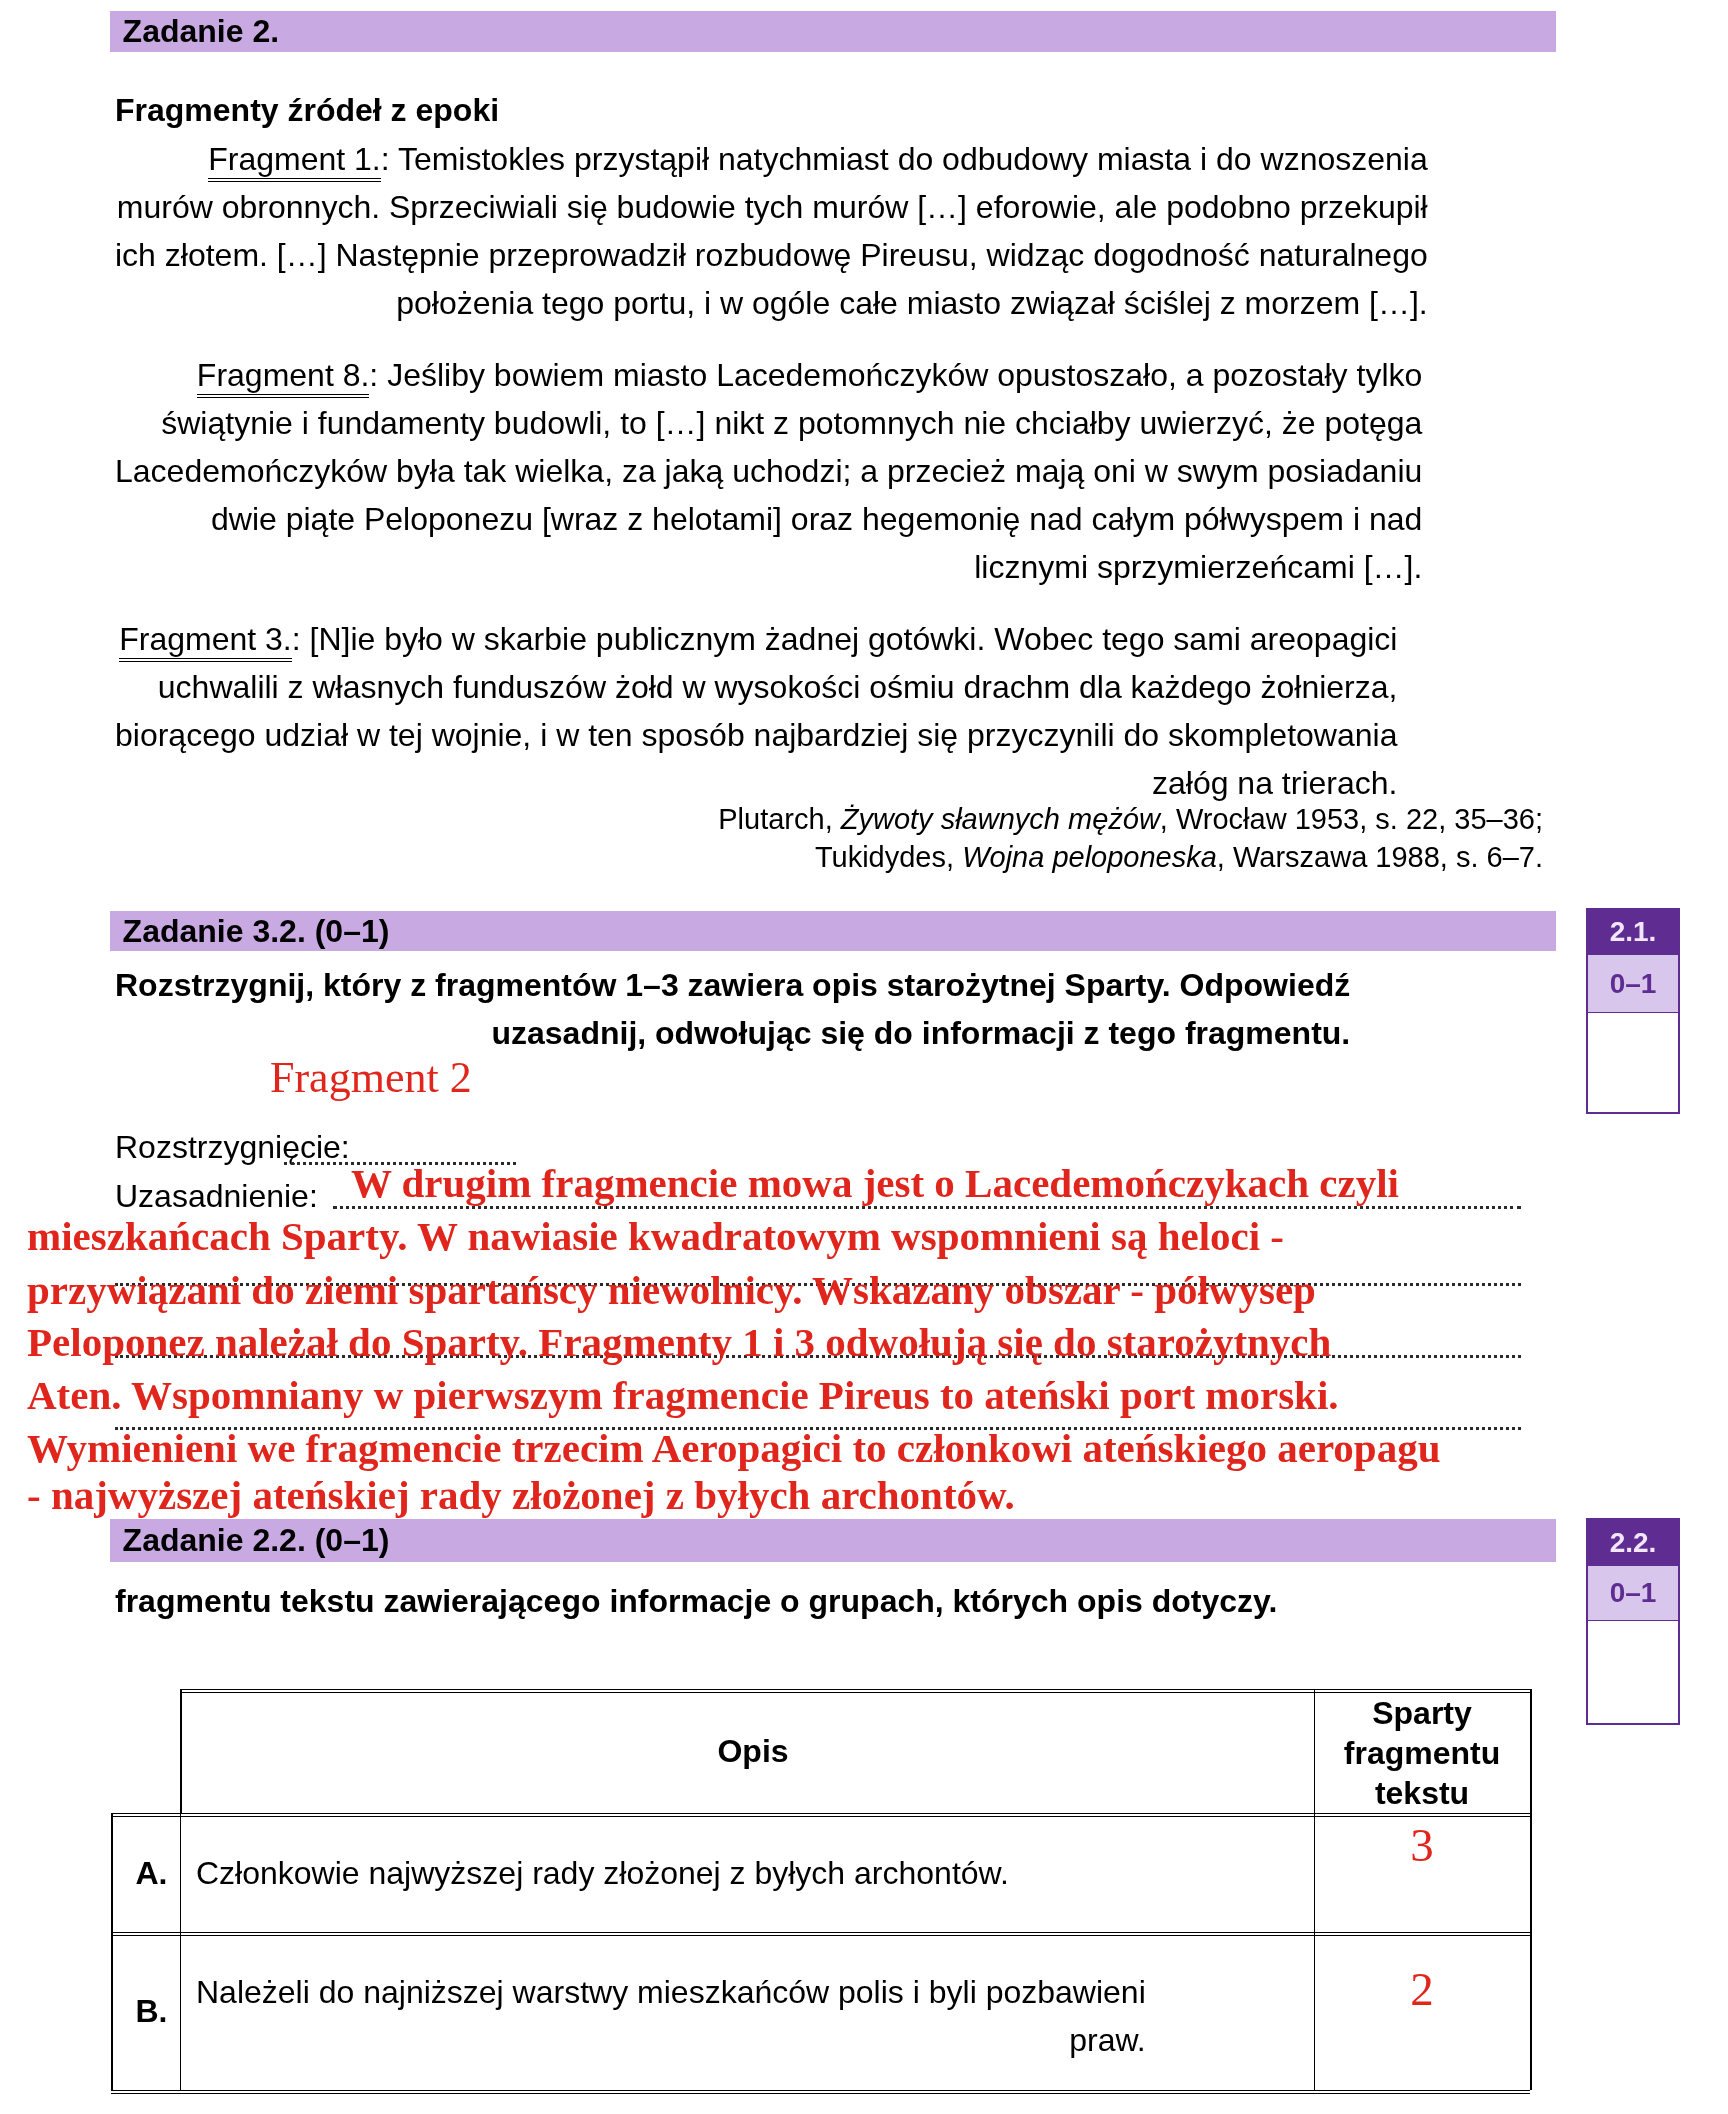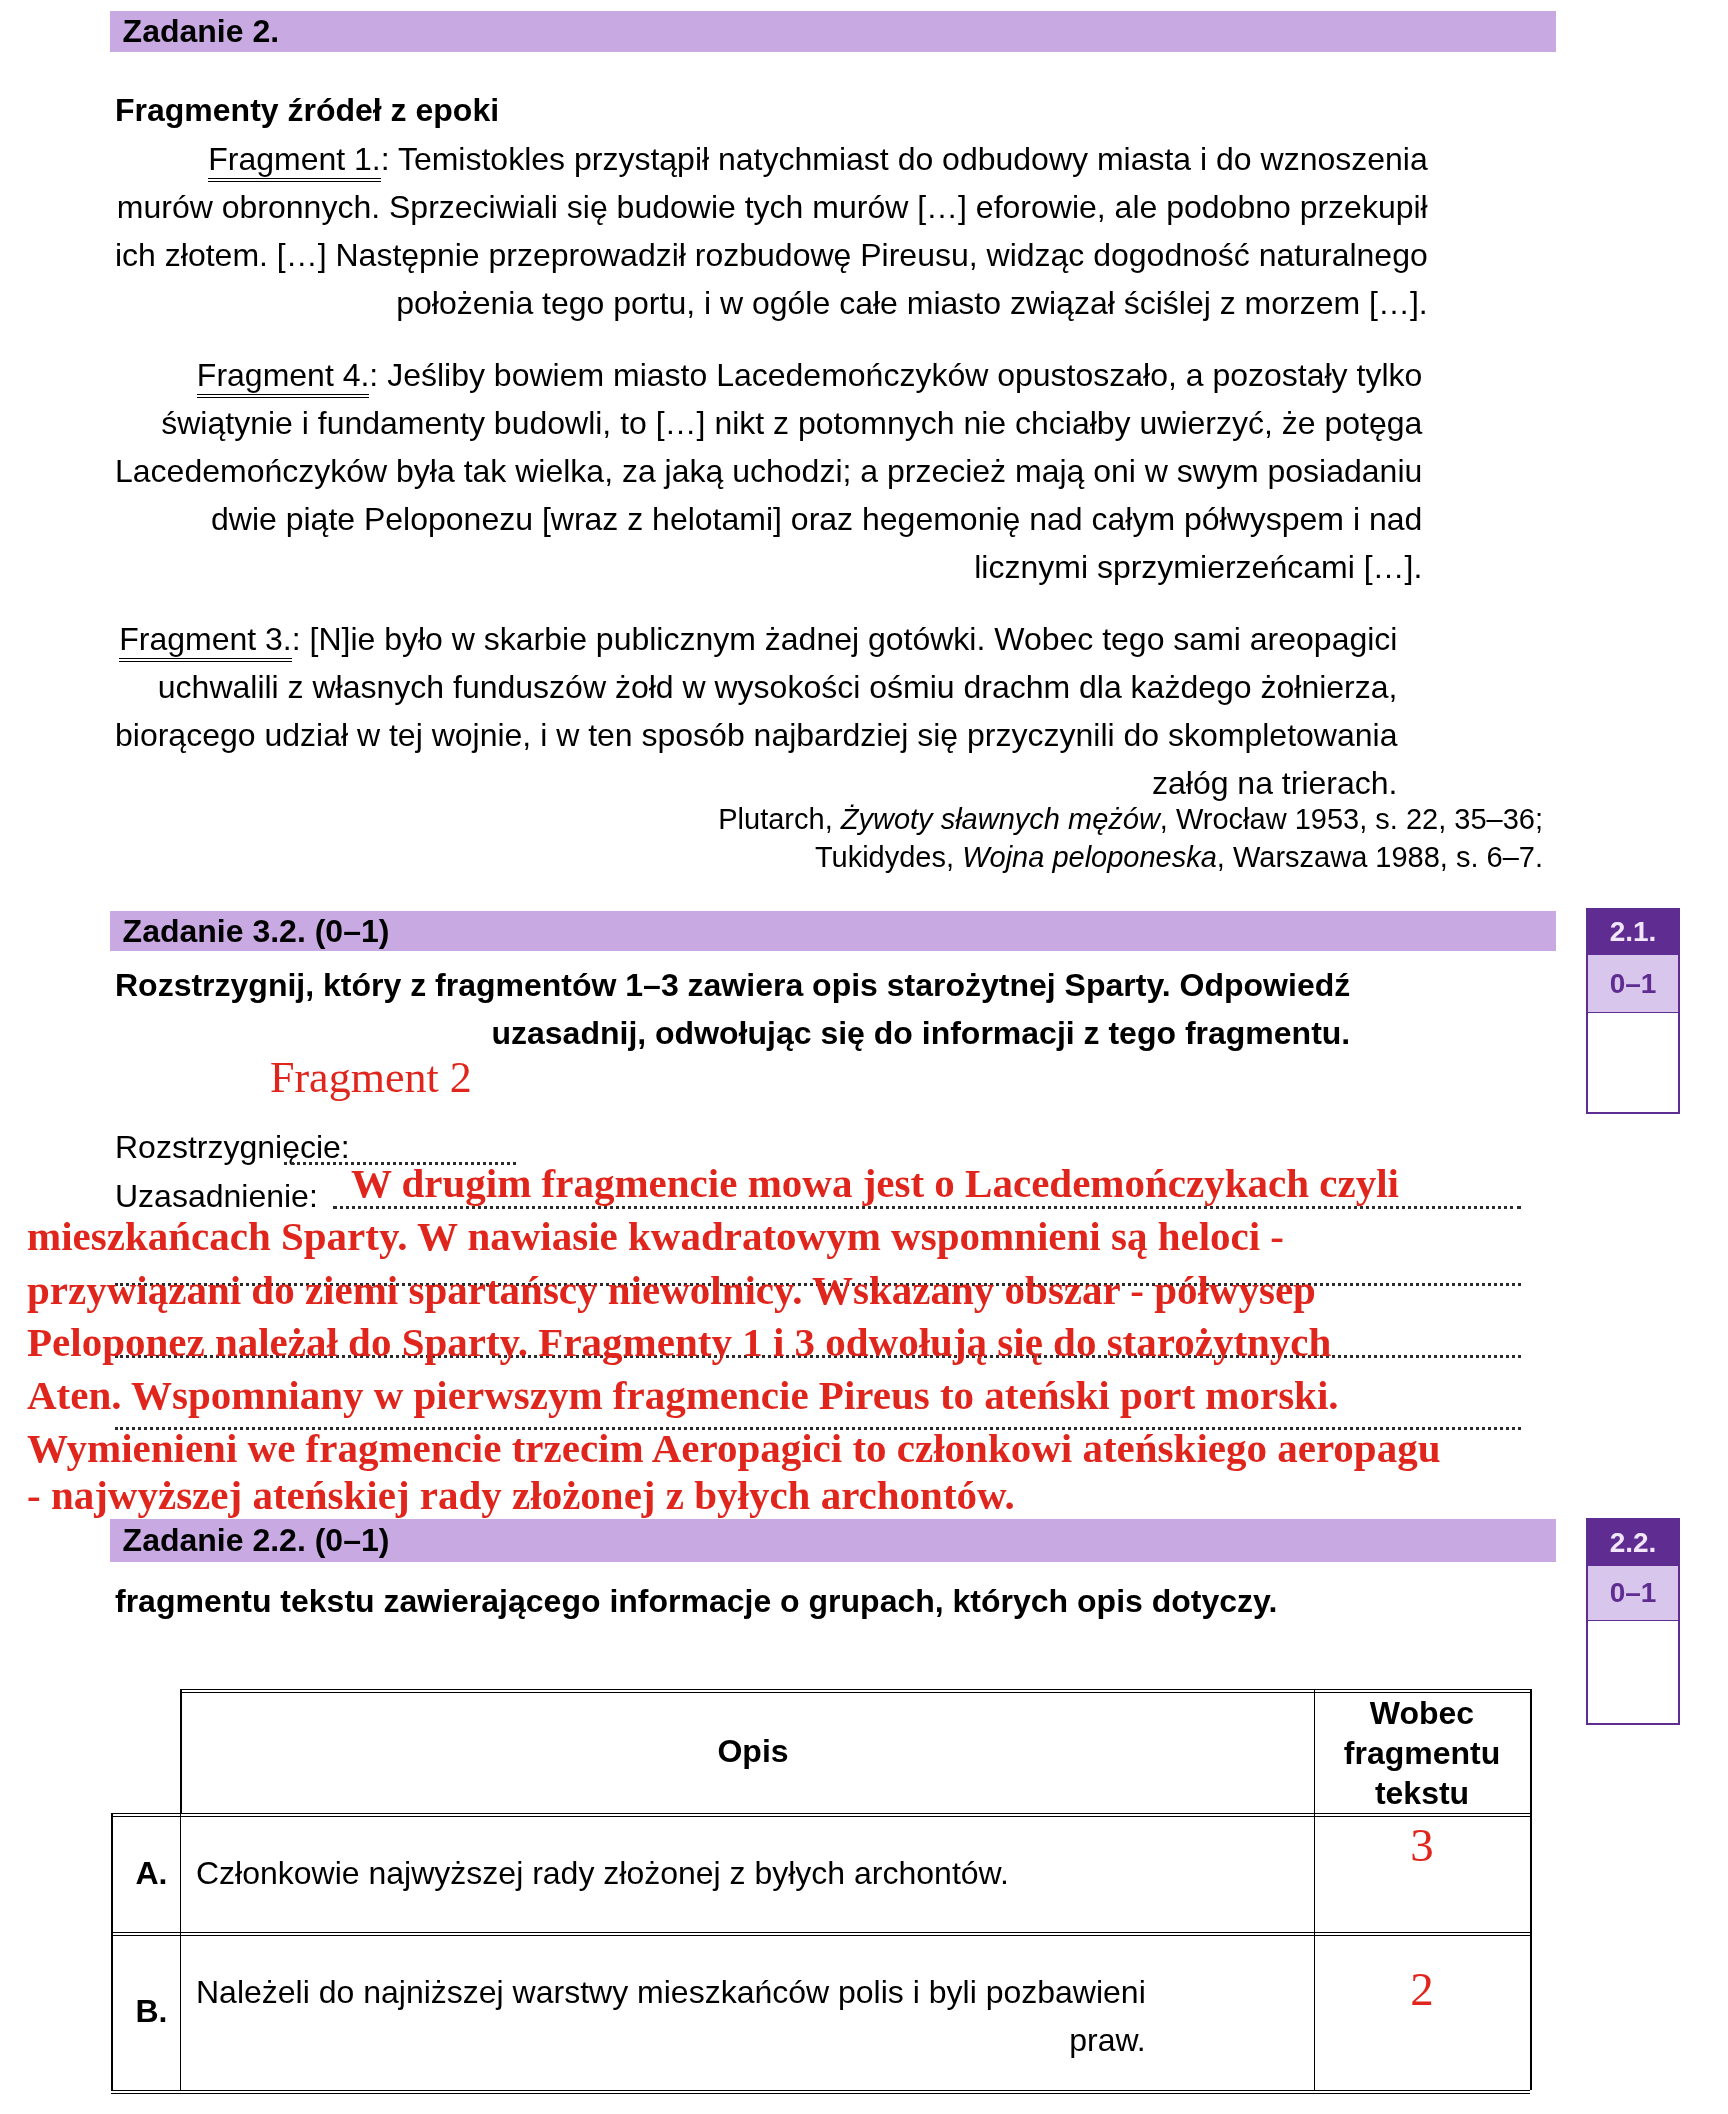--- a/index.html
+++ b/index.html
@@ -48,21 +48,21 @@
   <div class="txt bold" style="left:115px;top:86px;">Fragmenty źródeł z epoki</div>
 
   <div class="txt" style="left:115px;top:135px;">
     <div class="pline"><span class="fraglabel">Fragment 1.</span><span>: Temistokles przystąpił natychmiast do odbudowy miasta i do wznoszenia</span></div>
     <div class="pline">murów obronnych. Sprzeciwiali się budowie tych murów […] eforowie, ale podobno przekupił</div>
     <div class="pline">ich złotem. […] Następnie przeprowadził rozbudowę Pireusu, widząc dogodność naturalnego</div>
     <div class="pline">położenia tego portu, i w ogóle całe miasto związał ściślej z morzem […].</div>
   </div>
 
   <div class="txt" style="left:115px;top:351px;">
-    <div class="pline"><span class="fraglabel">Fragment 4.</span><span>: Jeśliby bowiem miasto Lacedemończyków opustoszało, a pozostały tylko</span></div>
+    <div class="pline"><span class="fraglabel">Fragment 8.</span><span>: Jeśliby bowiem miasto Lacedemończyków opustoszało, a pozostały tylko</span></div>
     <div class="pline">świątynie i fundamenty budowli, to […] nikt z potomnych nie chciałby uwierzyć, że potęga</div>
     <div class="pline">Lacedemończyków była tak wielka, za jaką uchodzi; a przecież mają oni w swym posiadaniu</div>
     <div class="pline">dwie piąte Peloponezu [wraz z helotami] oraz hegemonię nad całym półwyspem i nad</div>
     <div class="pline">licznymi sprzymierzeńcami […].</div>
   </div>
 
   <div class="txt" style="left:115px;top:615px;">
     <div class="pline"><span class="fraglabel">Fragment 3.</span><span>: [N]ie było w skarbie publicznym żadnej gotówki. Wobec tego sami areopagici</span></div>
     <div class="pline">uchwalili z własnych funduszów żołd w wysokości ośmiu drachm dla każdego żołnierza,</div>
     <div class="pline">biorącego udział w tej wojnie, i w ten sposób najbardziej się przyczynili do skompletowania</div>
@@ -120,21 +120,21 @@
   <div class="hline" style="left:111px;top:2090px;width:1419px;"></div>
 
   <div class="vline thick" style="left:180px;top:1689px;height:124px;"></div>
   <div class="vline thick" style="left:111px;top:1813px;height:277px;"></div>
   <div class="vline" style="left:180px;top:1813px;height:277px;"></div>
   <div class="vline" style="left:1314px;top:1689px;height:401px;"></div>
   <div class="vline thick" style="left:1530px;top:1689px;height:401px;"></div>
 
   <div class="cell center hdr" style="left:180px;top:1689px;width:1134px;height:124px;">Opis</div>
   <div class="cell colcenter hdr" style="left:1314px;top:1689px;width:216px;height:128px;">
-    <div>Wobec</div>
+    <div>Sparty</div>
     <div>fragmentu</div>
     <div>tekstu</div>
   </div>
 
   <div class="cell center bold desc" style="left:111px;top:1813px;width:69px;height:120px;">A.</div>
   <div class="cell desc" style="left:196px;top:1849px;">Członkowie najwyższej rady złożonej z byłych archontów.</div>
   <div class="red-cell" style="left:1314px;top:1818px;width:216px;">3</div>
 
   <div class="cell center bold desc" style="left:111px;top:1932px;width:69px;height:158px;">B.</div>
   <div class="cell desc" style="left:196px;top:1968px;">

